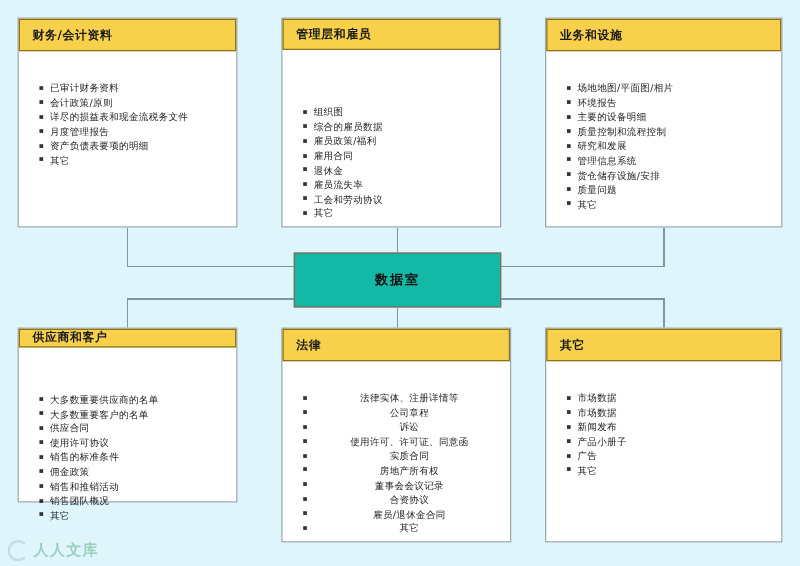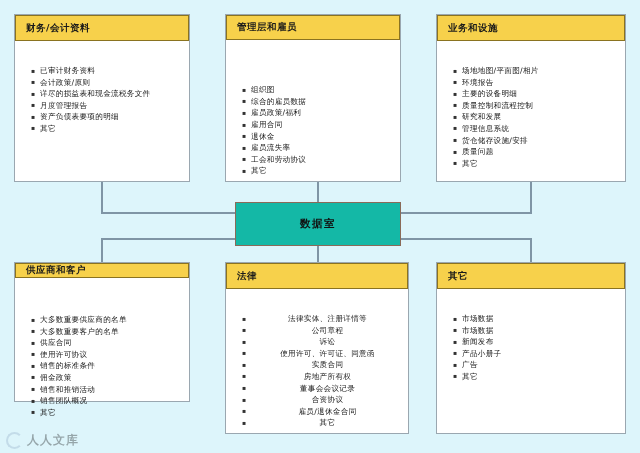--- a/index.html
+++ b/index.html
@@ -128,21 +128,21 @@
     width: 17px;
     height: 17px;
     border: 2px solid #8fa8c4;
     border-radius: 50%;
     border-right-color: transparent;
     box-sizing: border-box;
   }
   #watermark .wm-text {
     font-size: 12px;
     font-weight: bold;
-    color: #000000;
+    color: #15803d;
     letter-spacing: 1px;
   }
 </style>
 </head>
 <body>
 
 <div id="canvas">
 
   <svg id="connectors" viewBox="0 0 640 453" width="640" height="453">
     <g stroke="#7f95a5" stroke-width="1.2" fill="none" shape-rendering="crispEdges">

